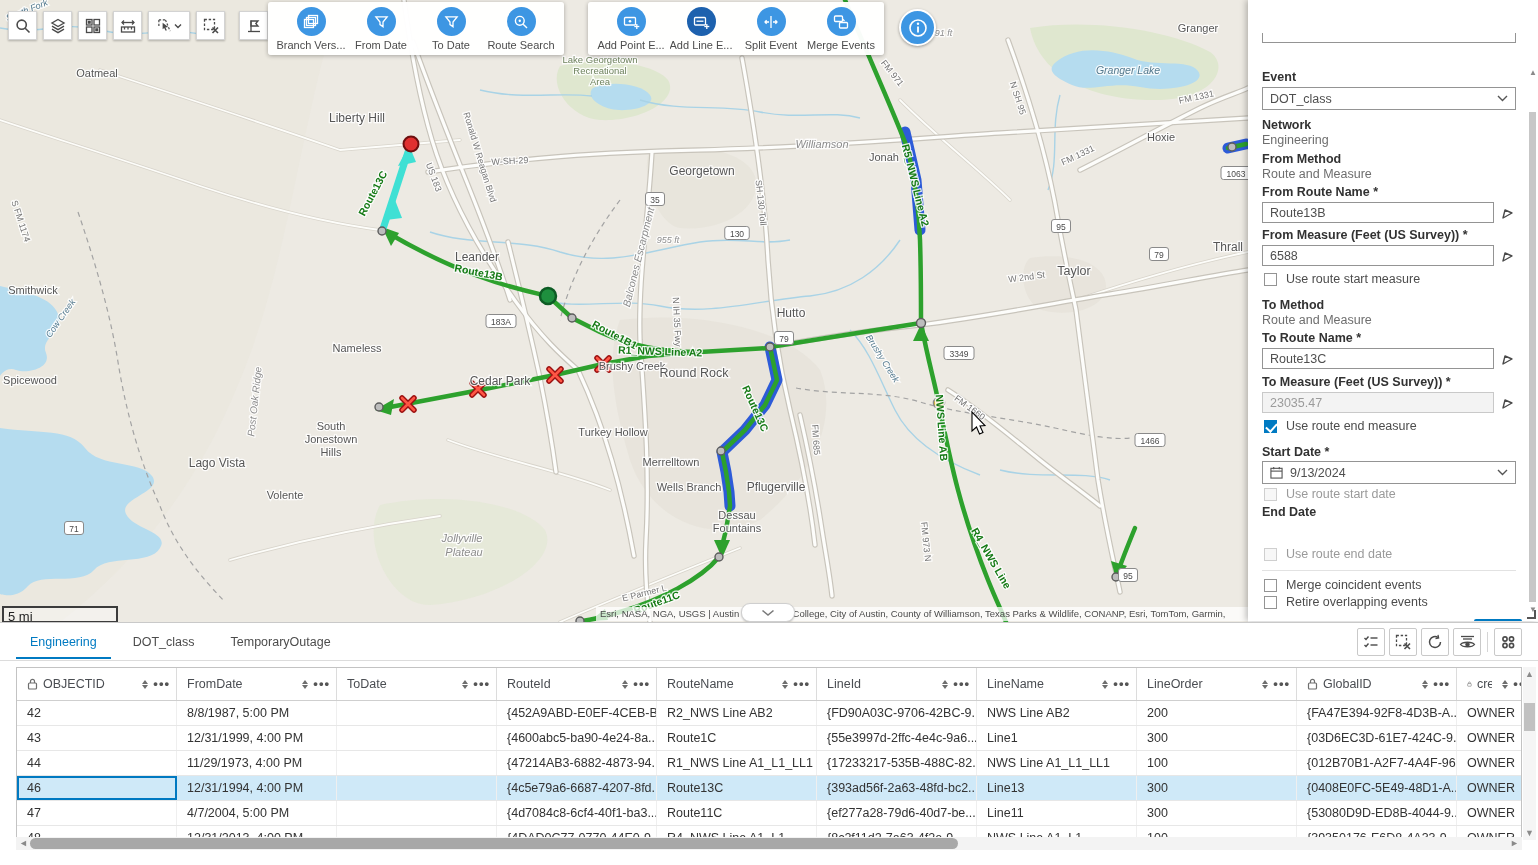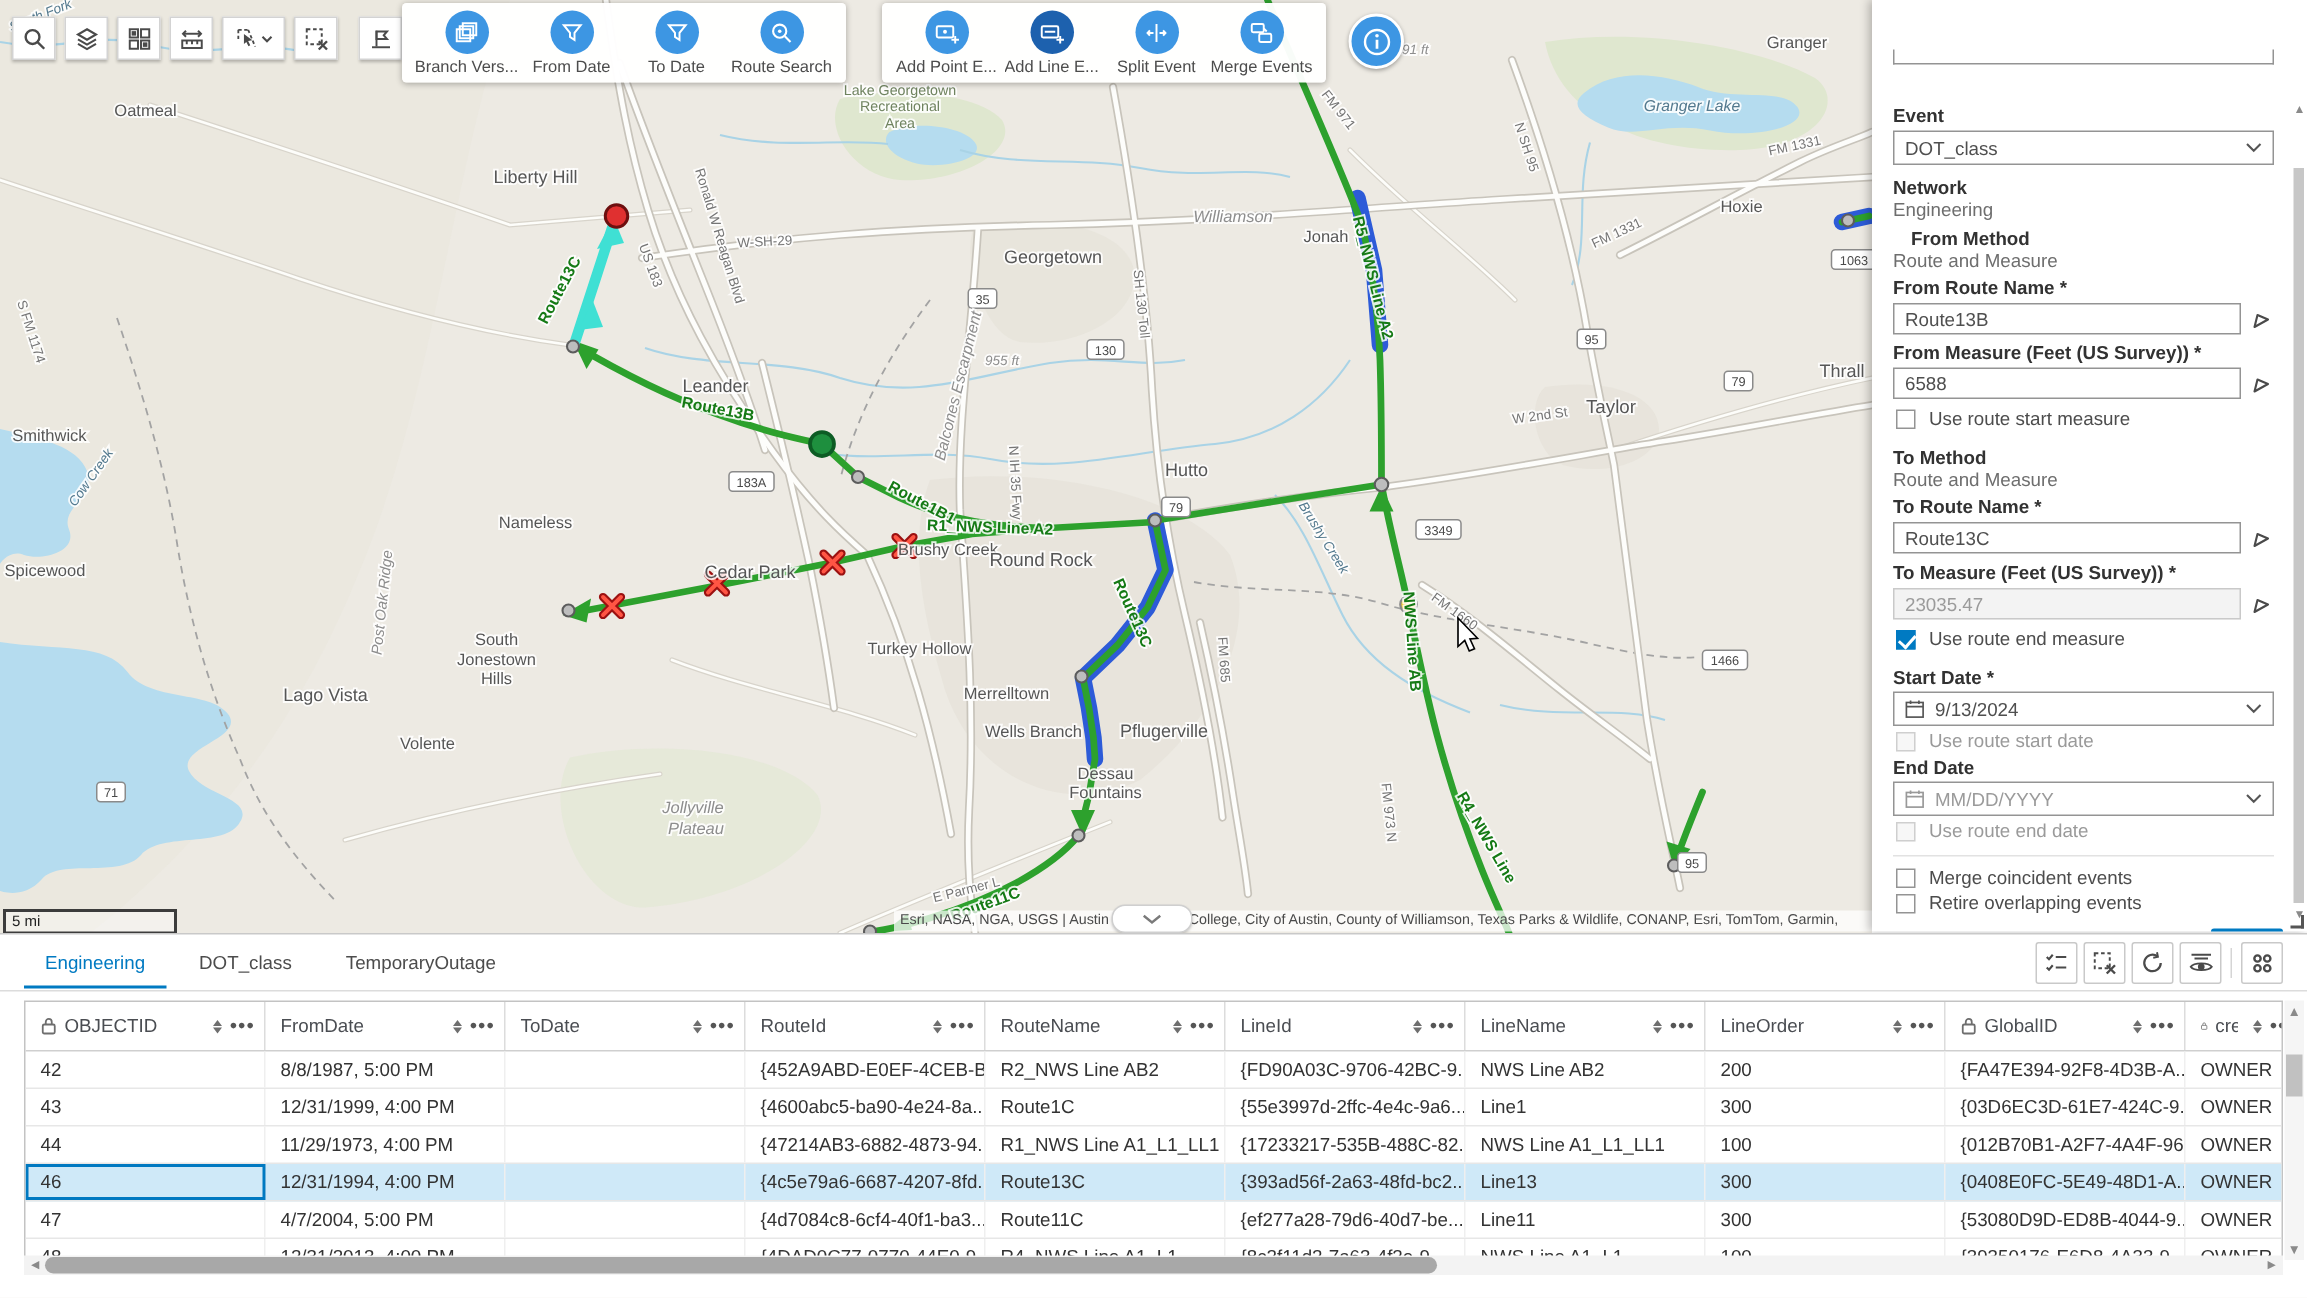--- a/index.html
+++ b/index.html
@@ -24,21 +24,21 @@
   .toolitem { width:66px; display:flex; flex-direction:column; align-items:center; cursor:pointer; }
   .toolitem .circ { width:29px; height:29px; border-radius:50%; background:#3d96e3; display:flex; align-items:center; justify-content:center; }
   .toolitem.sel .circ { background:#1d61ae; }
   .toolitem .lbl { font-size:11px; color:#4c4c4c; margin-top:3px; white-space:nowrap; overflow:hidden; max-width:70px; }
 
   .infobtn { position:absolute; left:899px; top:9px; width:37px; height:37px; border-radius:50%;
     background:#3d96e3; border:2px solid #fff; box-shadow:0 1px 3px rgba(0,0,0,.35);
     display:flex; align-items:center; justify-content:center; }
 
   .scalebar { position:absolute; left:2px; top:606px; width:116px; height:17px; border:2px solid #3c3c3c;
-    background:rgba(255,255,255,.35); font-size:10px; color:#222; padding:1px 4px; }
+    background:rgba(255,255,255,.35); font-size:13px; color:#222; padding:1px 4px; }
   .attrib { position:absolute; left:596px; bottom:1px; right:0; height:14px; background:rgba(255,255,255,.75);
     font-size:9.5px; color:#4a4a4a; white-space:nowrap; overflow:hidden; padding:1px 4px; }
   .collapse-tab { position:absolute; left:741px; top:603px; width:54px; height:19px; background:#fff;
     border:1px solid #cfcfcf; border-radius:9px; display:flex; align-items:center; justify-content:center;
     box-shadow:0 1px 2px rgba(0,0,0,.2); }
 
   
   .panel { position:absolute; left:1248px; top:0; width:290px; height:621px; background:#fff;
     box-shadow:-2px 0 6px rgba(0,0,0,.25); }
   .panel-hdr { height:32px; background:#007ac2; color:#fff; display:flex; align-items:center; padding:0 10px 0 14px; }
@@ -527,21 +527,21 @@
       <div class="fsel" style="top:55px;">
         <span class="grow">DOT_class</span>
         <svg width="11" height="7" viewBox="0 0 11 7">
             <path d="M1,1 L5.5,5.5 L10,1" fill="none" stroke="#555" stroke-width="1.4"></path>
           </svg>
       </div>
 
       <div class="flabel" style="top:86px;">Network</div>
       <div class="fvalue" style="top:101px;">Engineering</div>
 
-      <div class="flabel" style="top:120px;margin-left:12px;">From Method</div>
+      <div class="flabel" style="top:120px;">From Method</div>
       <div class="fvalue" style="top:135px;">Route and Measure</div>
 
       <div class="flabel" style="top:153px;">From Route Name *</div>
       <div class="finput" style="top:170px;">Route13B</div>
       <svg class="mapicon" style="top:173px;" viewBox="0 0 16 16">
           <path d="M3,13 L12,8 L5,5 Z" fill="none" stroke="currentColor" stroke-width="1.4" stroke-linejoin="round"></path>
         </svg>
 
       <div class="flabel" style="top:196px;">From Measure (Feet (US Survey)) *</div>
       <div class="finput" style="top:213px;">6588</div>
@@ -587,32 +587,20 @@
             <path d="M1,1 L5.5,5.5 L10,1" fill="none" stroke="#555" stroke-width="1.4"></path>
           </svg>
       </div>
 
       <div class="cbrow" style="top:455px;">
         <span class="cb dis"></span>
         <span class="cblbl dim">Use route start date</span>
       </div>
 
       <div class="flabel" style="top:473px;">End Date</div>
-      <div class="fsel" style="top:489px;">
-        <svg width="13" height="13" viewBox="0 0 14 14">
-            <rect x="1" y="2.5" width="12" height="10.5" fill="none" stroke="#999" stroke-width="1.2"></rect>
-            <line x1="1" y1="5.5" x2="13" y2="5.5" stroke="#999" stroke-width="1.2"></line>
-            <line x1="4" y1="1" x2="4" y2="3.5" stroke="#999" stroke-width="1.2"></line>
-            <line x1="10" y1="1" x2="10" y2="3.5" stroke="#999" stroke-width="1.2"></line>
-          </svg>
-        <span class="grow ph">MM/DD/YYYY</span>
-        <svg width="11" height="7" viewBox="0 0 11 7">
-            <path d="M1,1 L5.5,5.5 L10,1" fill="none" stroke="#555" stroke-width="1.4"></path>
-          </svg>
-      </div>
 
       <div class="cbrow" style="top:515px;">
         <span class="cb dis"></span>
         <span class="cblbl dim">Use route end date</span>
       </div>
 
       <div class="pdivider" style="top:538px;"></div>
 
       <div class="cbrow" style="top:546px;">
         <span class="cb"></span>

